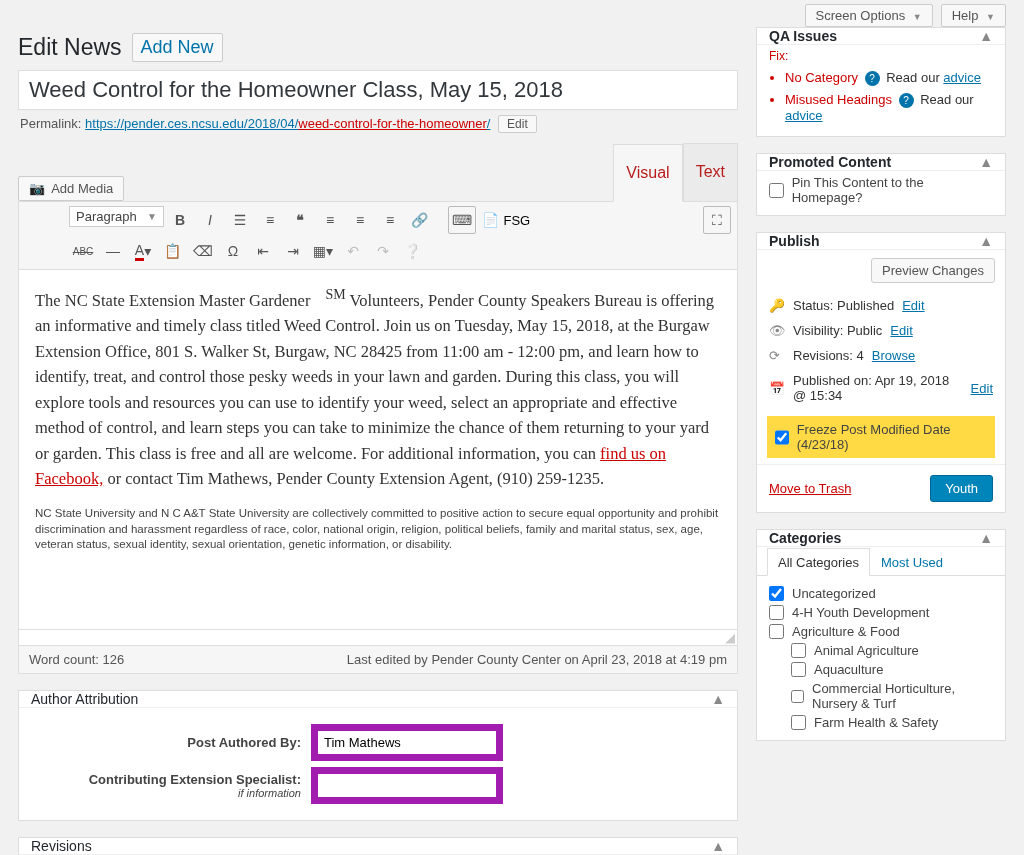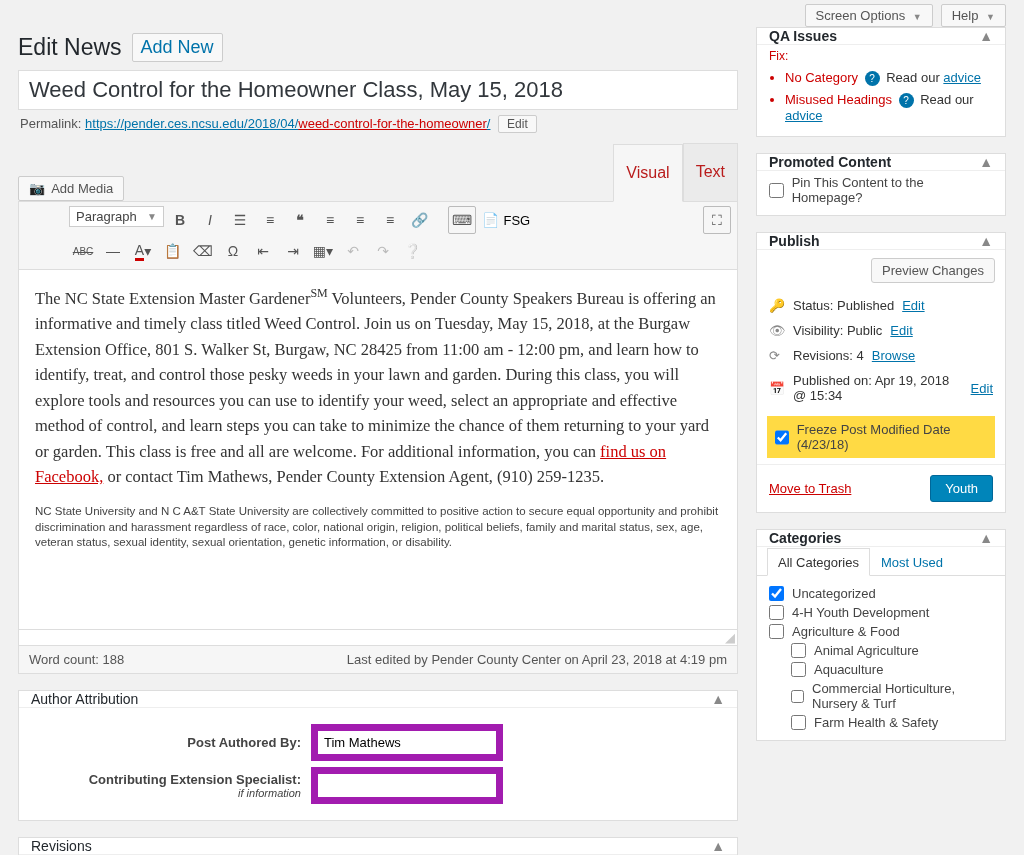--- a/index.html
+++ b/index.html
@@ -65,21 +65,21 @@
   .tb-text { padding:0 4px; color:#000000; font-size:13px; }
   .spacer { flex:1; }
   .content-area {
     border:1px solid #ddd; border-top:none; background:#fff;
     padding:14px 16px 8px; min-height:360px;
     font-family: Georgia, 'Times New Roman', serif;
   }
   .content-area p {
     font-size:16.5px; line-height:1.55; color:#333; margin-bottom:14px;
   }
-  .content-area .sm { font-size:12px; vertical-align:super; }
+  .content-area .sm { font-size:14px; vertical-align:super;margin-left:15px; }
   .content-area a.red { color:#c00; text-decoration:underline; }
   .content-area p.disclaimer { font-size:11.5px; color:#444; line-height:1.35; font-family:-apple-system, sans-serif;}
   .resize-handle { text-align:right; padding-right:2px; color:#ccc; border:1px solid #ddd; border-top:none; background:#fff;}
   .status-bar {
     border:1px solid #ddd; border-top:none; background:#f6f6f6;
     padding:6px 10px; display:flex; justify-content:space-between; font-size:13px; color:#555;
   }
   .postbox {
     background:#fff; border:1px solid #ddd; margin-top:16px;
   }
@@ -207,21 +207,21 @@
     </div>
 
     <div class="content-area">
       <p>
         <span>The NC State Extension Master Gardener</span><span class="sm">SM</span><span> Volunteers, Pender County Speakers Bureau is offering an informative and timely class titled Weed Control. Join us on Tuesday, May 15, 2018, at the Burgaw Extension Office, 801 S. Walker St, Burgaw, NC 28425 from 11:00 am - 12:00 pm, and learn how to identify, treat, and control those pesky weeds in your lawn and garden. During this class, you will explore tools and resources you can use to identify your weed, select an appropriate and effective method of control, and learn steps you can take to minimize the chance of them returning to your yard or garden. This class is free and all are welcome. For additional information, you can </span><a href="#" class="red">find us on Facebook,</a><span> or contact Tim Mathews, Pender County Extension Agent, (910) 259-1235.</span>
       </p>
       <p class="disclaimer">NC State University and N C A&amp;T State University are collectively committed to positive action to secure equal opportunity and prohibit discrimination and harassment regardless of race, color, national origin, religion, political beliefs, family and marital status, sex, age, veteran status, sexual identity, sexual orientation, genetic information, or disability.</p>
     </div>
     <div class="resize-handle">◢</div>
     <div class="status-bar">
-      <span>Word count: 188</span>
+      <span>Word count: 126</span>
       <span>Last edited by Pender County Center on April 23, 2018 at 4:19 pm</span>
     </div>
 
     
     <div class="postbox">
       <h2>
         <span>Author Attribution</span>
           <span class="tri">▲</span>
       </h2>
       <div class="inside">

